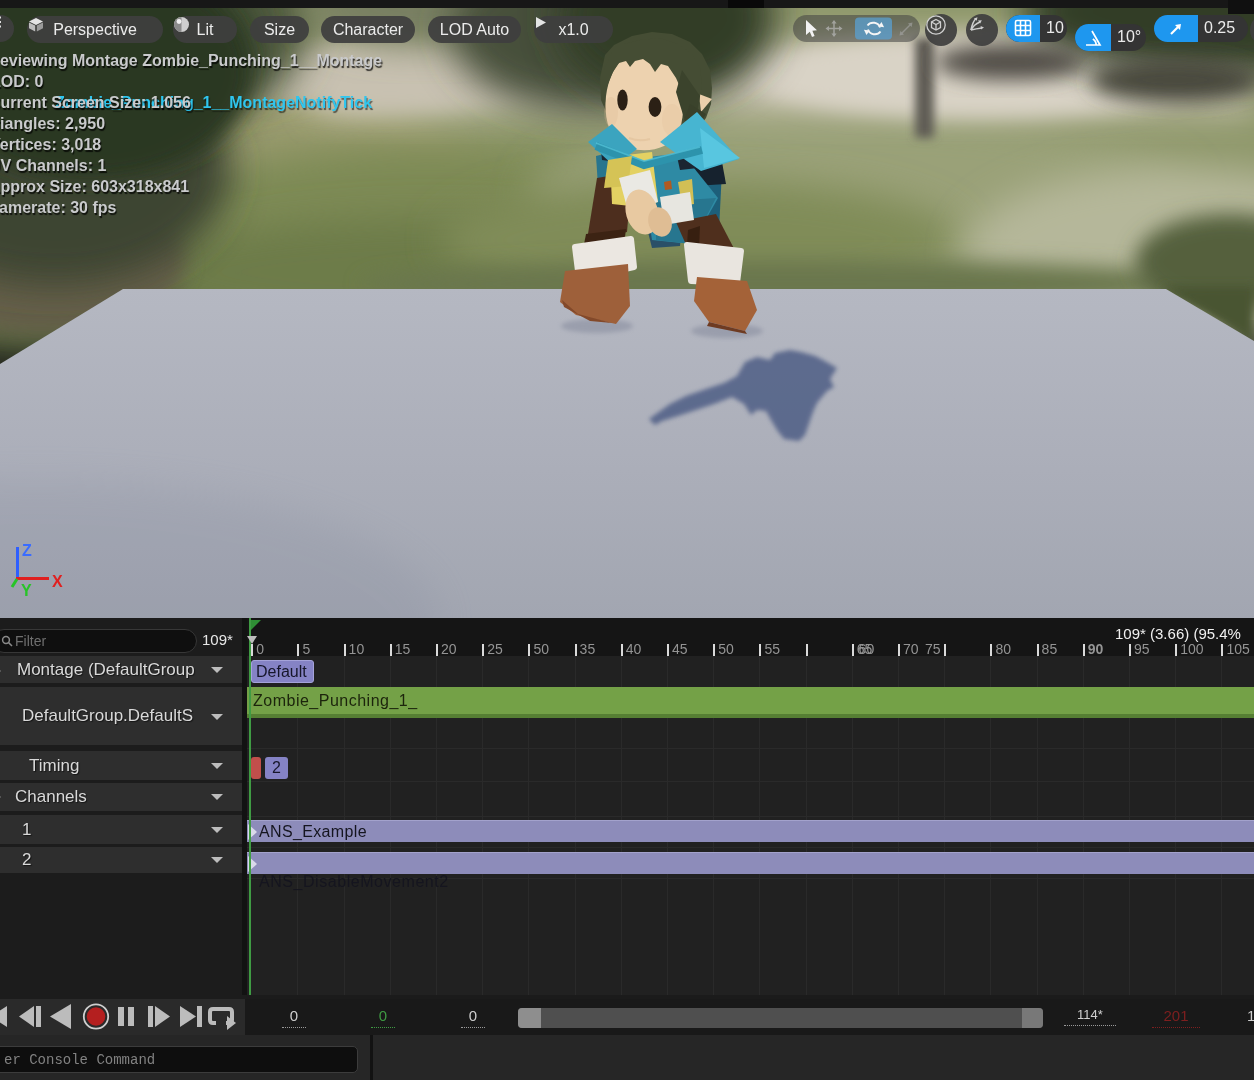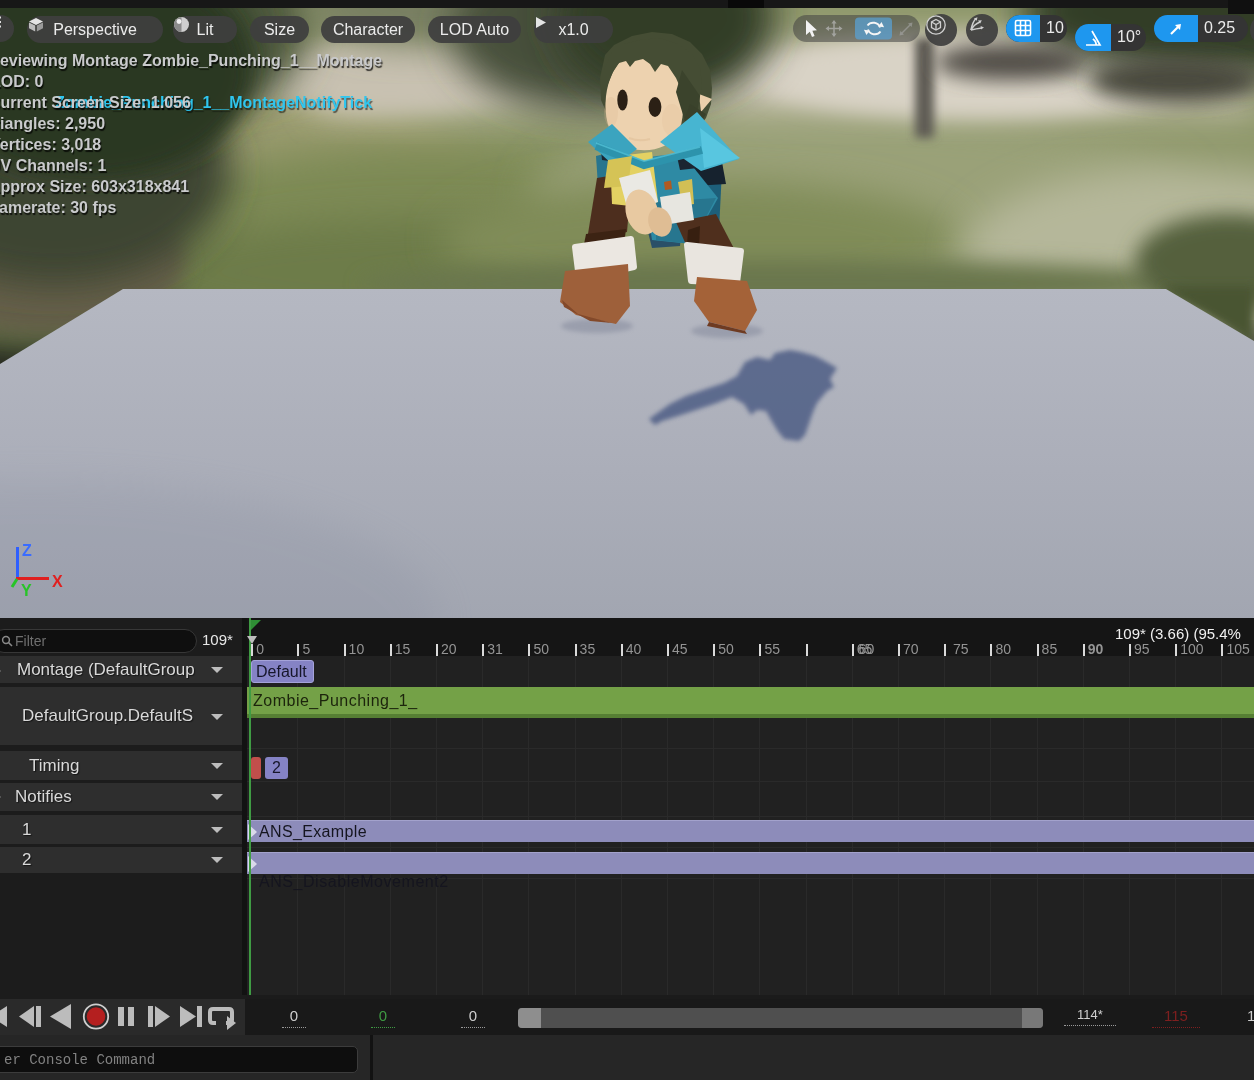--- a/index.html
+++ b/index.html
@@ -310,21 +310,21 @@
     </div>
   <div class="row" style="top:69px;height:58px;">
       <span style="position:absolute;left:22px;top:19px;">DefaultGroup.DefaultS</span>
       <span class="drop" style="top:27px;"></span>
     </div>
   <div class="row" style="top:133px;height:29px;">
       <span style="position:absolute;left:29px;top:5px;">Timing</span>
       <span class="drop" style="top:12px;"></span>
     </div>
   <div class="row" style="top:165px;height:28px;">
-      <span style="position:absolute;left:15px;top:4px;">Notifies</span>
+      <span style="position:absolute;left:15px;top:4px;">Channels</span>
       <span class="drop" style="top:11px;"></span>
     <span style="position:absolute;left:-5px;top:9px;width:0;height:0;border-top:5px solid transparent;border-bottom:5px solid transparent;border-left:6px solid #9a9a9a;"></span>
     </div>
   <div class="row" style="top:197px;height:29px;">
       <span style="position:absolute;left:22px;top:5px;">1</span>
       <span class="drop" style="top:12px;"></span>
     </div>
   <div class="row" style="top:229px;height:26px;">
       <span style="position:absolute;left:22px;top:3px;">2</span>
       <span class="drop" style="top:10px;"></span>
@@ -358,41 +358,41 @@
   <div class="tnum" style="left:256.2px;">0</div>
   <div class="tick" style="left:297.4px;"></div>
   <div class="tnum" style="left:302.4px;">5</div>
   <div class="tick" style="left:343.6px;"></div>
   <div class="tnum" style="left:348.6px;">10</div>
   <div class="tick" style="left:389.8px;"></div>
   <div class="tnum" style="left:394.8px;">15</div>
   <div class="tick" style="left:436.0px;"></div>
   <div class="tnum" style="left:441.0px;">20</div>
   <div class="tick" style="left:482.2px;"></div>
-  <div class="tnum" style="left:487.2px;">31</div>
+  <div class="tnum" style="left:487.2px;">25</div>
   <div class="tick" style="left:528.4px;"></div>
   <div class="tnum" style="left:533.4px;">50</div>
   <div class="tick" style="left:574.6px;"></div>
   <div class="tnum" style="left:579.6px;">35</div>
   <div class="tick" style="left:620.8px;"></div>
   <div class="tnum" style="left:625.8px;">40</div>
   <div class="tick" style="left:667.0px;"></div>
   <div class="tnum" style="left:672.0px;">45</div>
   <div class="tick" style="left:713.2px;"></div>
   <div class="tnum" style="left:718.2px;">50</div>
   <div class="tick" style="left:759.4px;"></div>
   <div class="tnum" style="left:764.4px;">55</div>
   <div class="tick" style="left:805.6px;"></div>
   <div class="tnum" style="left:810.6px;margin-left:48px;">60</div>
   <div class="tick" style="left:851.8px;"></div>
   <div class="tnum" style="left:856.8px;">65</div>
   <div class="tick" style="left:898.0px;"></div>
   <div class="tnum" style="left:903.0px;">70</div>
   <div class="tick" style="left:944.2px;"></div>
-  <div class="tnum" style="left:925px;margin-left:28px;">75</div>
+  <div class="tnum" style="left:925px;">75</div>
   <div class="tick" style="left:990.4px;"></div>
   <div class="tnum" style="left:995.4px;">80</div>
   <div class="tick" style="left:1036.6px;"></div>
   <div class="tnum" style="left:1041.6px;">85</div>
   <div class="tick" style="left:1082.8px;"></div>
   <div class="tnum" style="left:1087.8px;font-weight:bold;">90</div>
   <div class="tick" style="left:1129.0px;"></div>
   <div class="tnum" style="left:1134.0px;">95</div>
   <div class="tick" style="left:1175.2px;"></div>
   <div class="tnum" style="left:1180.2px;">100</div>
@@ -454,21 +454,21 @@
     </g>
     <path d="M227 17 L227 31 L236 24 Z" fill="#bcbcbc"></path>
   </svg>
   <div style="position:absolute;left:282px;top:389px;width:24px;text-align:center;color:#cfcfcf;font-size:15px;border-bottom:1px dotted #9a9a9a;padding-bottom:3px;">0</div>
   <div style="position:absolute;left:371px;top:389px;width:24px;text-align:center;color:#3f9b43;font-size:15px;border-bottom:1px dotted #3f9b43;padding-bottom:3px;">0</div>
   <div style="position:absolute;left:461px;top:389px;width:24px;text-align:center;color:#cfcfcf;font-size:15px;border-bottom:1px dotted #9a9a9a;padding-bottom:3px;">0</div>
   <div style="position:absolute;left:518px;top:390px;width:525px;height:20px;border-radius:4px;background:#4f4f4f;"></div>
   <div style="position:absolute;left:518px;top:390px;width:23px;height:20px;border-radius:4px 0 0 4px;background:#8e8e8e;"></div>
   <div style="position:absolute;left:1022px;top:390px;width:21px;height:20px;border-radius:0 4px 4px 0;background:#787878;"></div>
   <div style="position:absolute;left:1064px;top:389px;width:52px;text-align:center;color:#cfcfcf;font-size:13px;border-bottom:1px dotted #9a9a9a;padding-bottom:3px;">114*</div>
-  <div style="position:absolute;left:1152px;top:389px;width:48px;text-align:center;color:#7e1f1f;font-size:15px;border-bottom:1px dotted #7e1f1f;padding-bottom:3px;">115</div>
+  <div style="position:absolute;left:1152px;top:389px;width:48px;text-align:center;color:#7e1f1f;font-size:15px;border-bottom:1px dotted #7e1f1f;padding-bottom:3px;">201</div>
   <div style="position:absolute;left:1247px;top:389px;width:20px;color:#cfcfcf;font-size:15px;">11</div>
 
   <div style="position:absolute;left:0;top:417px;width:1254px;height:45px;background:#262626;"></div>
   <div style="position:absolute;left:370px;top:417px;width:3px;height:45px;background:#121212;"></div>
   <div style="position:absolute;left:-10px;top:428px;width:368px;height:27px;background:#0e0e0e;border:1px solid #3c3c3c;border-radius:5px;overflow:hidden;">
     <span style="position:absolute;left:13px;top:5px;font-family:'Liberation Mono',monospace;font-size:14px;color:#828282;">er Console Command</span>
   </div>
 </div>
 
 </body></html>

